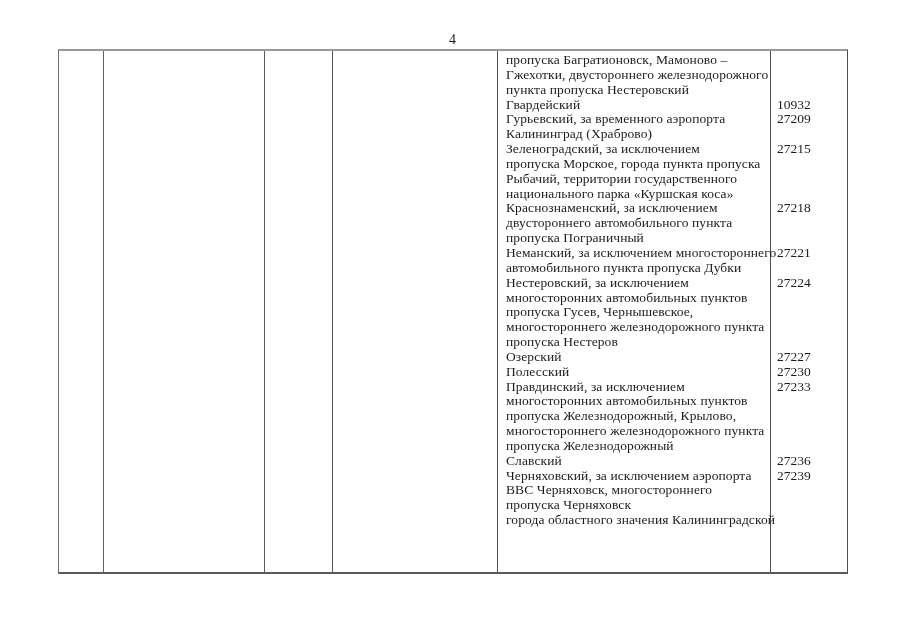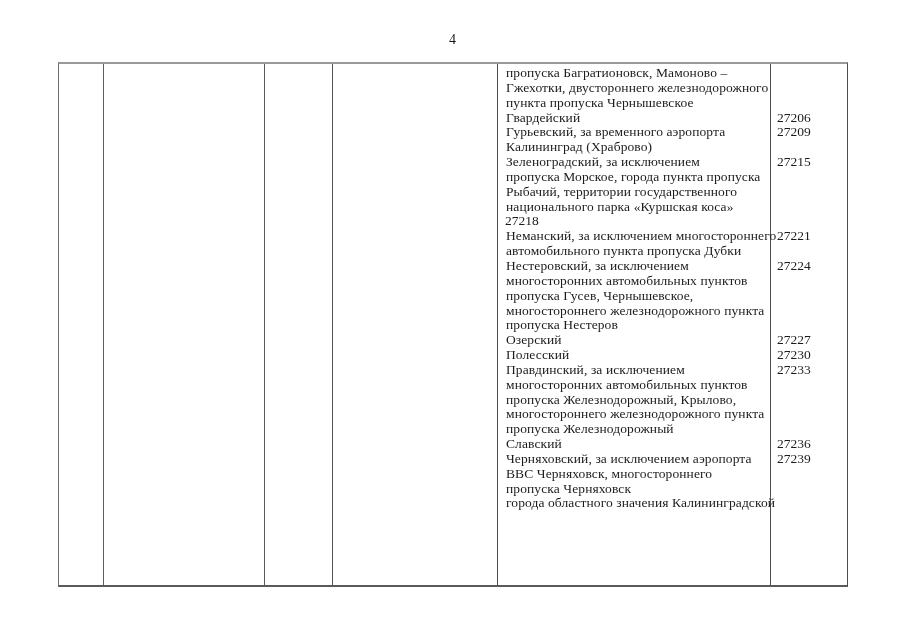--- a/index.html
+++ b/index.html
@@ -20,21 +20,21 @@
     top: 32px;
     left: 0;
     width: 905px;
     text-align: center;
     font-size: 14px;
     line-height: 16px;
   }
   .doc-table {
     position: absolute;
     left: 58px;
-    top: 62px;
+    top: 49px;
     width: 790px;
     height: 525px;
     box-sizing: border-box;
     border-left: 1px solid #6e6e6e;
     border-right: 1px solid #4d4d4d;
     border-top: 2px solid #999999;
     border-bottom: 2px solid #5a5a5a;
   }
   .vline {
     position: absolute;
@@ -87,30 +87,30 @@
   <div class="vline v1"></div>
   <div class="vline v2"></div>
   <div class="vline v3"></div>
   <div class="vline v4"></div>
   <div class="vline v5"></div>
   <div class="content">
   <div class="entry">
     <div class="entry-lines">
           <div class="line">пропуска Багратионовск, Мамоново –</div>
           <div class="line">Гжехотки, двустороннего железнодорожного</div>
-          <div class="line">пункта пропуска Чернышевское</div>
+          <div class="line">пункта пропуска Нестеровский</div>
         </div>
     <div class="entry-code"></div>
   </div>
 
   <div class="entry">
     <div class="entry-lines">
           <div class="line">Гвардейский</div>
         </div>
-    <div class="entry-code">27206</div>
+    <div class="entry-code">10932</div>
   </div>
 
   <div class="entry">
     <div class="entry-lines">
           <div class="line">Гурьевский, за временного аэропорта</div>
           <div class="line">Калининград (Храброво)</div>
         </div>
     <div class="entry-code">27209</div>
   </div>
 
@@ -119,20 +119,25 @@
     <div class="entry-lines">
           <div class="line">Зеленоградский, за исключением</div>
           <div class="line">пропуска Морское, города пункта пропуска</div>
           <div class="line">Рыбачий, территории государственного</div>
           <div class="line">национального парка «Куршская коса»</div>
         </div>
     <div class="entry-code">27215</div>
   </div>
 
   <div class="entry">
+    <div class="entry-lines">
+          <div class="line">Краснознаменский, за исключением</div>
+          <div class="line">двустороннего автомобильного пункта</div>
+          <div class="line">пропуска Пограничный</div>
+        </div>
     <div class="entry-code">27218</div>
   </div>
 
   <div class="entry">
     <div class="entry-lines">
           <div class="line">Неманский, за исключением многостороннего</div>
           <div class="line">автомобильного пункта пропуска Дубки</div>
         </div>
     <div class="entry-code">27221</div>
   </div>

